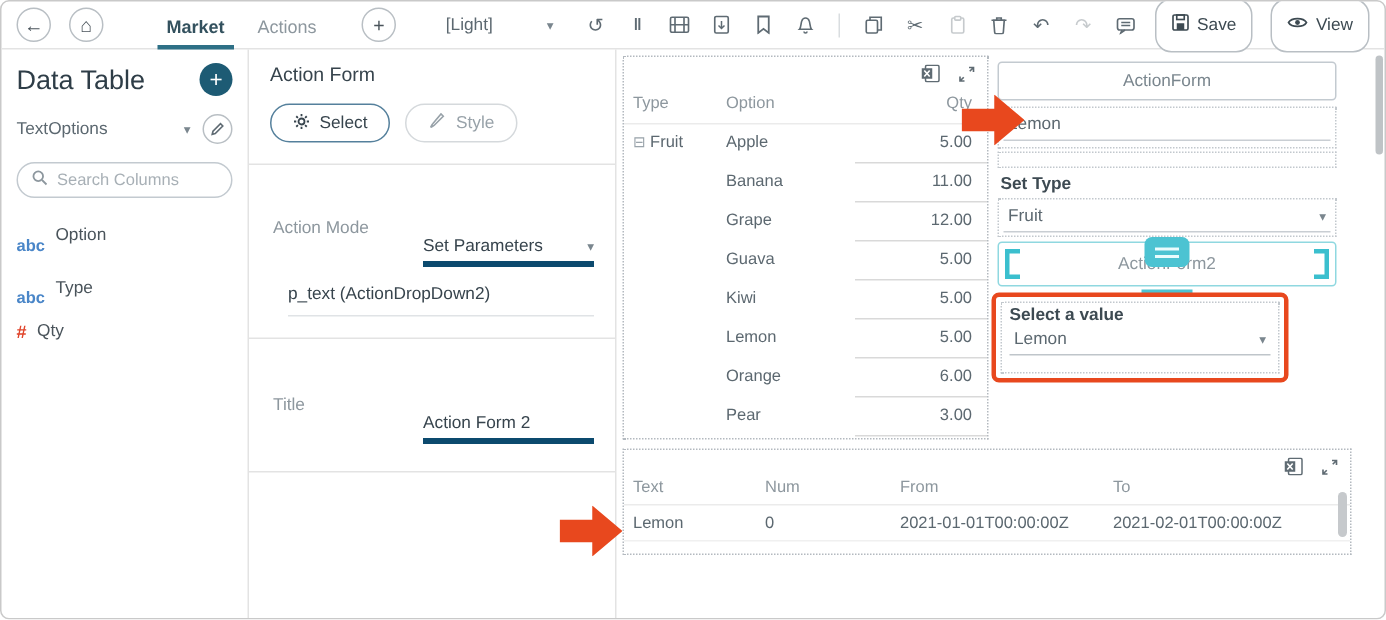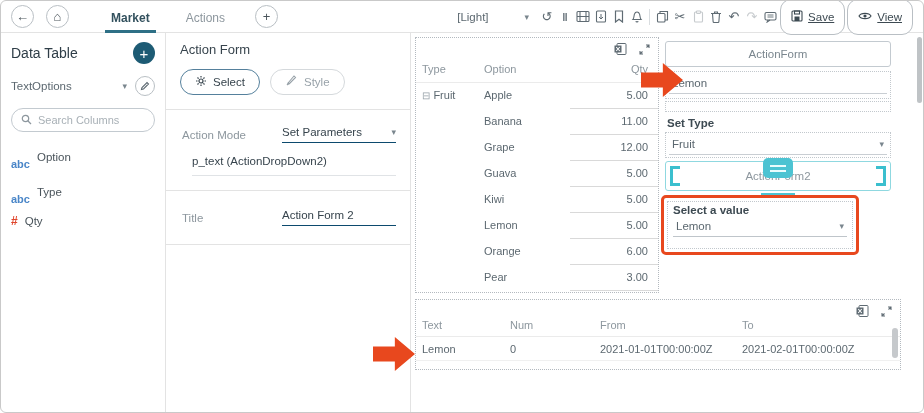--- a/index.html
+++ b/index.html
@@ -4,42 +4,42 @@
 <style>
   * { margin:0; padding:0; box-sizing:border-box; }
   html,body { background:#fff; }
   body { font-family:"Liberation Sans", sans-serif; color:#4a545b; }
   .app { position:relative; width:924px; height:413px; border:1px solid #c9c9c9; border-radius:6px; background:#fff; overflow:hidden; }
 
   
   .toolbar { display:flex; align-items:center; height:32px; border-bottom:1px solid #e3e3e3; padding:0 10px; }
   .circle-btn { width:23px; height:23px; border:1px solid #b9bfc4; border-radius:50%; background:#fff; display:flex; align-items:center; justify-content:center; font-size:13px; color:#4a545b; cursor:pointer; }
   .tb-left { display:flex; align-items:center; gap:12px; }
-  .tabs { display:flex; align-items:center; gap:32px; margin-left:28px; }
+  .tabs { display:flex; align-items:center; gap:18px; margin-left:28px; }
   .tab { font-size:12px; color:#8d979e; padding:8px 2px 6px; position:relative; cursor:pointer; }
   .tab.active { color:#33515e; font-weight:bold; }
   .tab.active::after { content:""; position:absolute; left:-4px; right:-4px; bottom:-2px; height:3px; background:#2e7086; }
   .add-tab { margin-left:16px; }
-  .tb-right { display:flex; align-items:center; gap:2px; margin-left:auto; }
+  .tb-right { display:flex; align-items:center; gap:12px; margin-left:auto; }
   .theme { display:flex; align-items:center; gap:36px; margin-right:8px; }
   .theme-label { font-size:11.5px; color:#5c6870; }
   .caret { font-size:9px; color:#7a868e; }
   .icn { width:16px; height:16px; display:flex; align-items:center; justify-content:center; color:#5f6b73; font-size:13px; cursor:pointer; }
   .icn svg { display:block; }
   .icn.disabled { opacity:.35; }
   .tb-sep { width:1px; height:16px; background:#d9dde0; margin:0 2px; }
-  .pill { display:flex; align-items:center; gap:5px; height:36px; border:1px solid #b9bfc4; border-radius:11px; padding:11px 10px; font-size:11.5px; color:#3d4a52; background:#fff; cursor:pointer;text-decoration:underline; }
+  .pill { display:flex; align-items:center; gap:5px; height:36px; border:1px solid #b9bfc4; border-radius:11px; padding:11px 10px; font-size:11.5px; color:#3d4a52; background:#fff; cursor:pointer; }
 
   
   .main { display:flex; height:379px; }
 
   
   .sidebar { width:165px; border-right:1px solid #e3e3e3; padding:9px 10px; }
   .sb-head { display:flex; align-items:center; justify-content:space-between; }
-  .sb-title { font-size:14px; color:#2e3d47; }
+  .sb-title { font-size:18px; color:#2e3d47; }
   .sb-add { width:22px; height:22px; border-radius:50%; background:#1d5b74; color:#fff; font-size:15px; display:flex; align-items:center; justify-content:center; border:none; cursor:pointer; }
   .dataset-row { display:flex; align-items:center; margin-top:12px; }
   .dataset-name { font-size:11.5px; color:#5c6870; flex:1; }
   .edit-circle { width:20px; height:20px; border:1px solid #b9bfc4; border-radius:50%; display:flex; align-items:center; justify-content:center; margin-left:8px; cursor:pointer; }
   .search-box { display:flex; align-items:center; gap:6px; height:24px; border:1px solid #c3cad0; border-radius:12px; padding:0 9px; margin-top:12px; }
   .search-box input { border:none; outline:none; width:100%; font-size:11px; color:#5c6870; font-family:"Liberation Sans",sans-serif; }
   .search-box input::placeholder { color:#a8b0b6; }
   .col-list { margin-top:12px; display:flex; flex-direction:column; gap:9px; }
   .col-item { display:flex; align-items:center; gap:7px; font-size:11.5px; color:#4a545b; cursor:pointer; }
   .badge-abc { color:#4a86c8; font-weight:bold; font-size:11px;margin-top:14px; }
@@ -50,21 +50,21 @@
   .st-title { font-size:13px; color:#37444d; padding:0 14px; }
   .st-tabs { display:flex; gap:10px; padding:12px 14px 14px; }
   .st-tab { display:flex; align-items:center; gap:6px; height:26px; border-radius:14px; padding:0 14px; font-size:11.5px; cursor:pointer; background:#fff; }
   .st-tab.active { border:1px solid #55809c; color:#37444d; }
   .st-tab.inactive { border:1px solid #d5d9dc; color:#98a2a9; }
   .st-div { border-top:1px solid #e3e3e3; }
   .fields { padding:16px 14px 0 16px; }
   .f-row { display:flex; align-items:center; margin-bottom:18px; }
   .f-label { width:100px; font-size:11.5px; color:#8d979e; flex-shrink:0; }
   .f-value { flex:1; font-size:11.5px; color:#37444d; }
-  .f-underline { border-bottom:1px solid #0c4a6e; padding-bottom:4px; }
+  .f-underline { border-bottom:4px solid #0c4a6e; padding-bottom:4px;margin-top:32px; }
   .f-select { display:flex; align-items:center; justify-content:space-between; }
   .param { font-size:11.5px; color:#37444d; margin:-6px 14px 14px 26px; border-bottom:1px solid #e0e3e6; padding-bottom:8px; }
 
   
   .canvas { position:relative; flex:1; }
   .widget { position:absolute; border:1px dotted #b3b9bf; background:#fff; }
   .w-icons { position:absolute; top:3px; right:6px; display:flex; gap:8px; align-items:center; }
 
   table { border-collapse:collapse; width:100%; }
   th { font-size:11px; color:#8d979e; font-weight:normal; text-align:left; border-bottom:1px solid #ebebeb; padding:5px 6px; }

